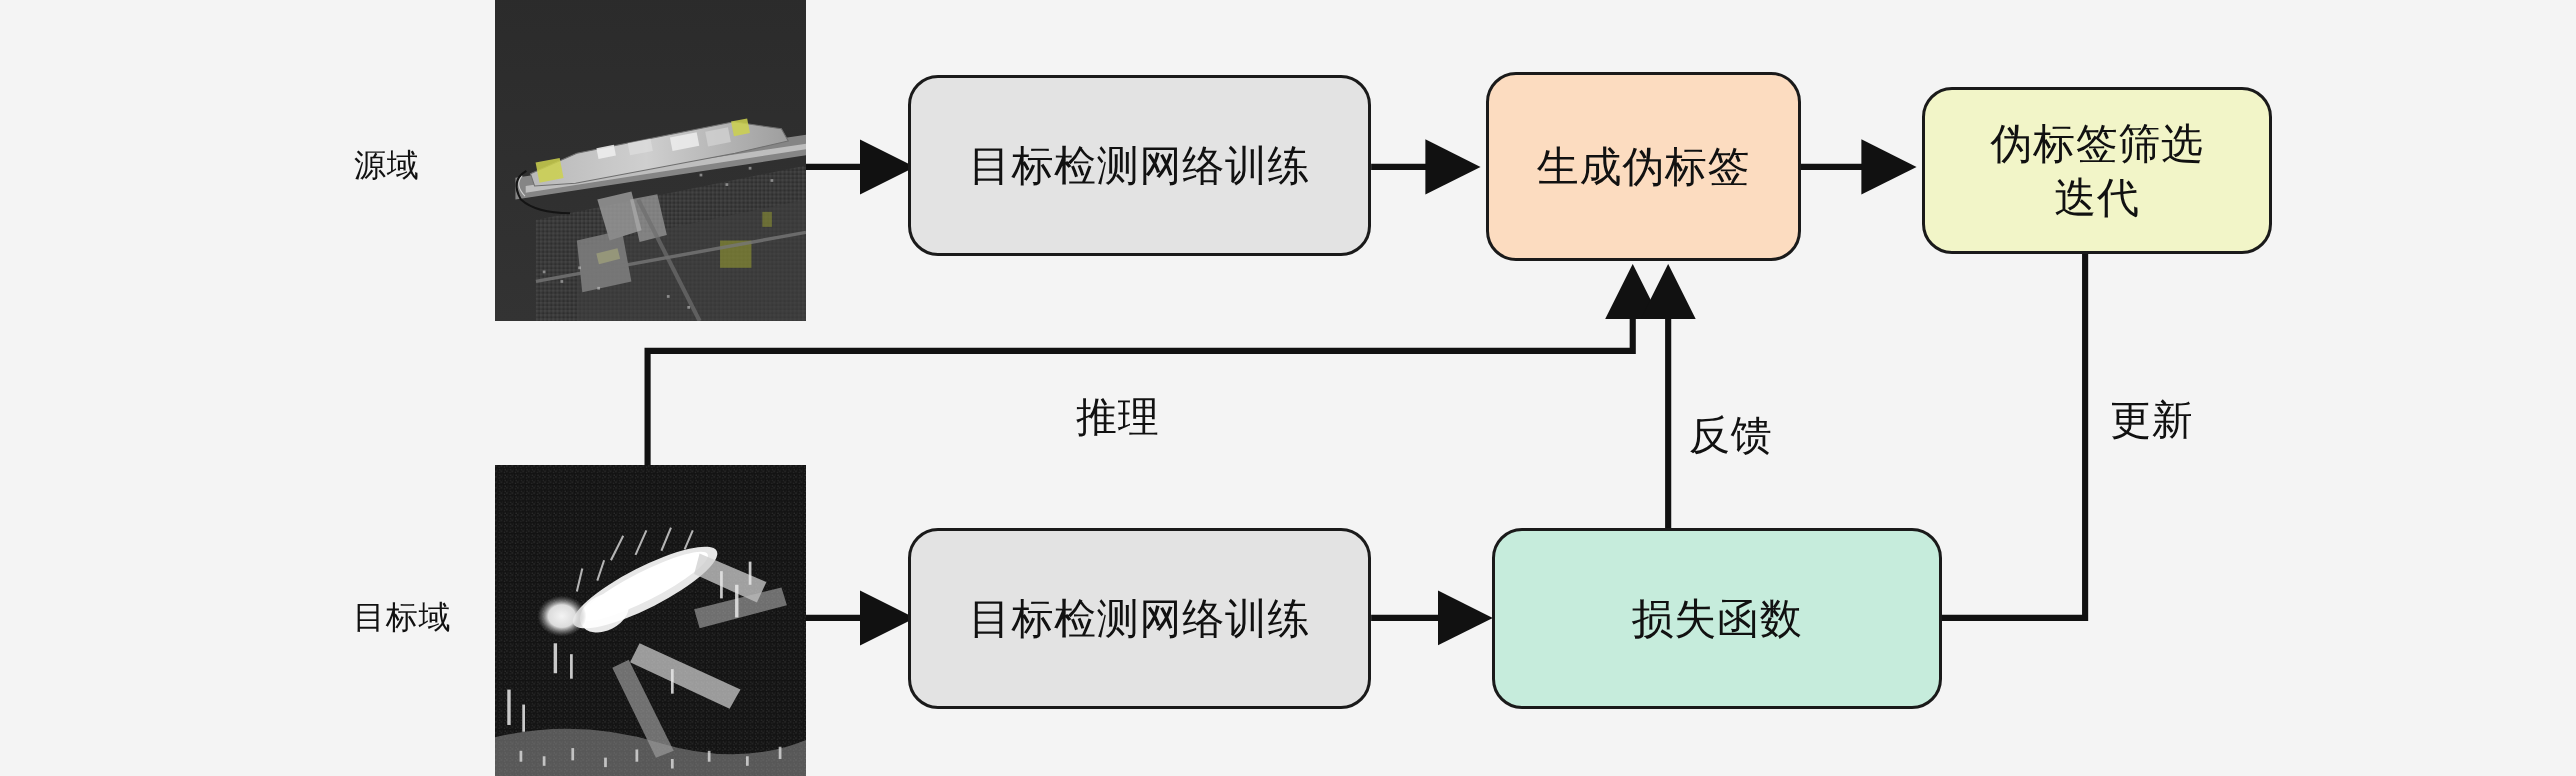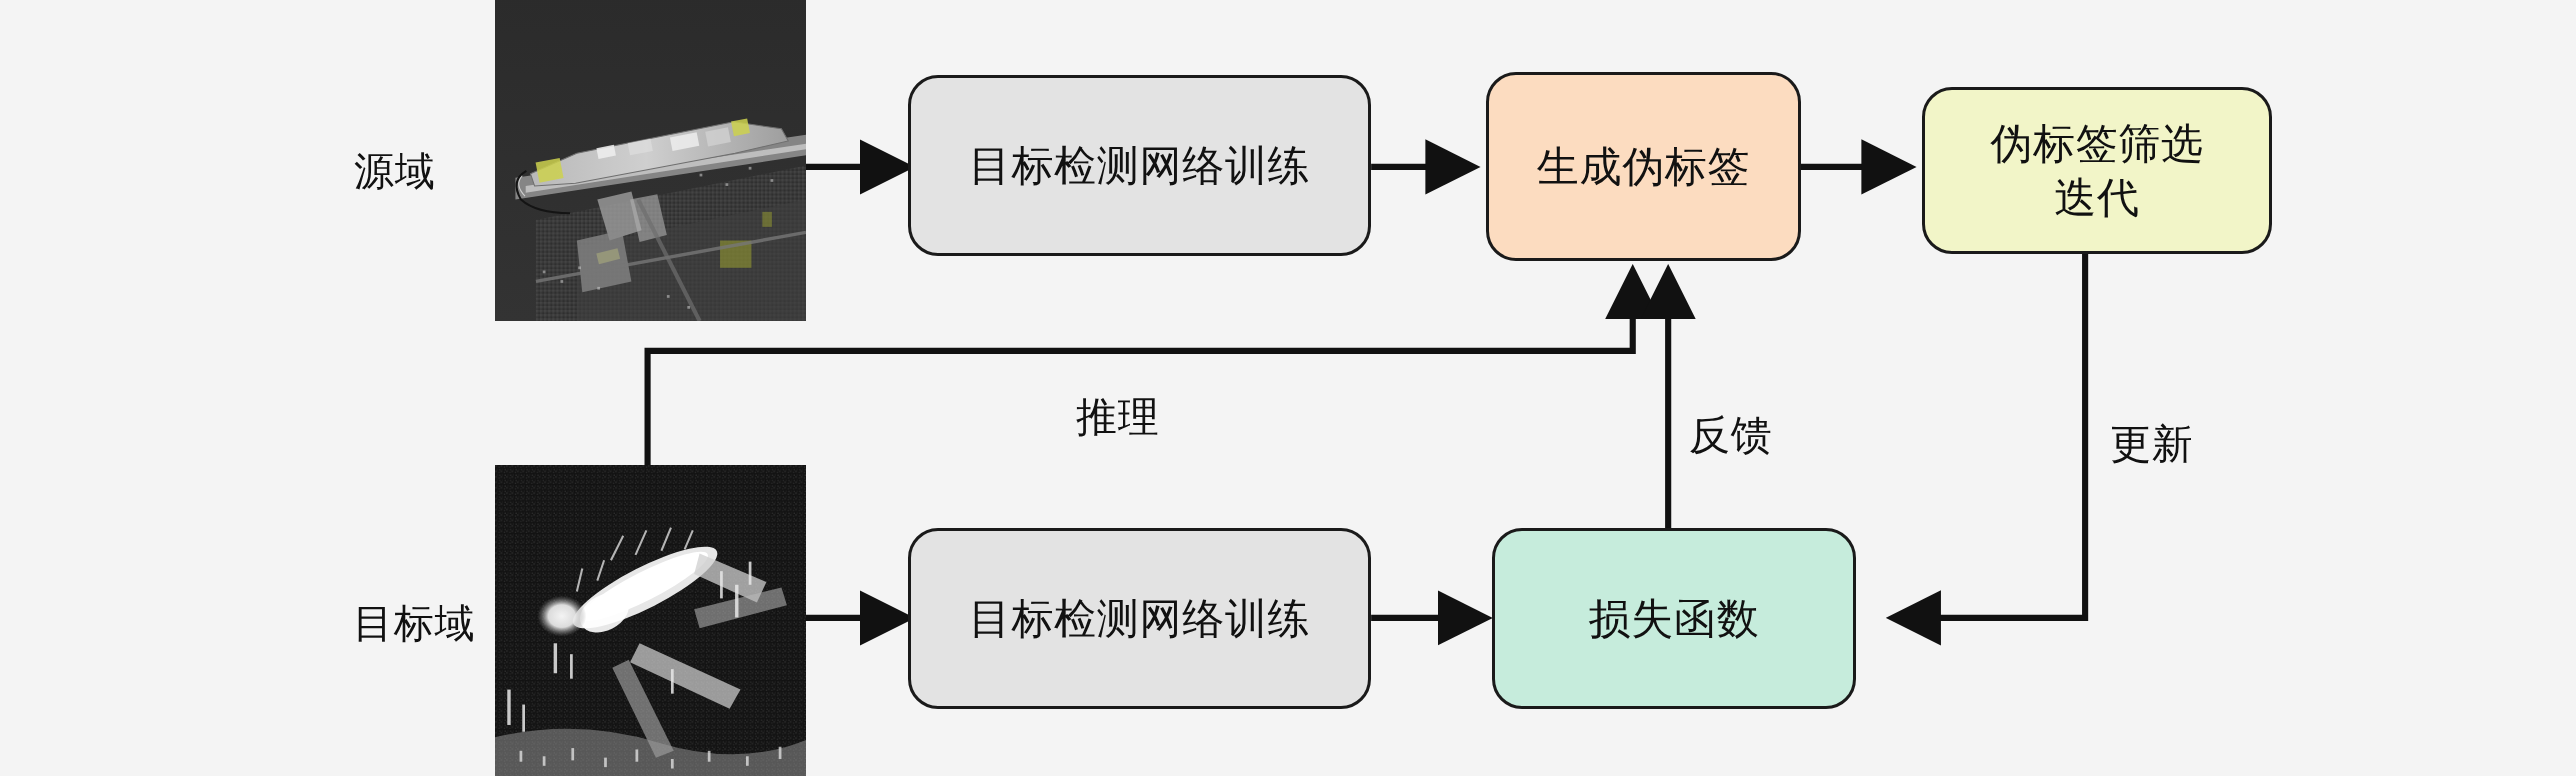--- a/index.html
+++ b/index.html
@@ -31,21 +31,21 @@
     line-height: 1.28;
     letter-spacing: 0.7px;
     font-family: "DejaVu Sans", "Liberation Sans", sans-serif;
   }
   .node span { display: block; white-space: pre-line; }
 
   
   .side-label {
     position: absolute;
     color: #111111;
-    font-size: 40px;
+    font-size: 32px;
     letter-spacing: 0.7px;
     white-space: nowrap;
     font-family: "DejaVu Sans", "Liberation Sans", sans-serif;
   }
 
   
   .edge-label {
     position: absolute;
     color: #111111;
     font-size: 41px;
@@ -245,24 +245,24 @@
 
   <div class="node" style="left:1922px; top:87px; width:350px; height:167px; background:#f2f5c8;">
     <span>伪标签筛选
 迭代</span>
   </div>
 
   <div class="node" style="left:908px; top:528px; width:463px; height:181px; background:#e3e3e3;">
     <span>目标检测网络训练</span>
   </div>
 
-  <div class="node" style="left:1492px; top:528px; width:364px; height:181px; background:#c6ecdc;">
+  <div class="node" style="left:1492px; top:528px; width:450px; height:181px; background:#c6ecdc;">
     <span>损失函数</span>
   </div>
 
   <div class="edge-label" style="left:1052px; top:390px;margin-left:24px;">推理</div>
 
   <div class="edge-label" style="left:1689px; top:408px;">反馈</div>
 
-  <div class="edge-label" style="left:2110px; top:417px;">更新</div>
+  <div class="edge-label" style="left:2110px; top:393px;">更新</div>
 
 </div>
 
 
 </body></html>

